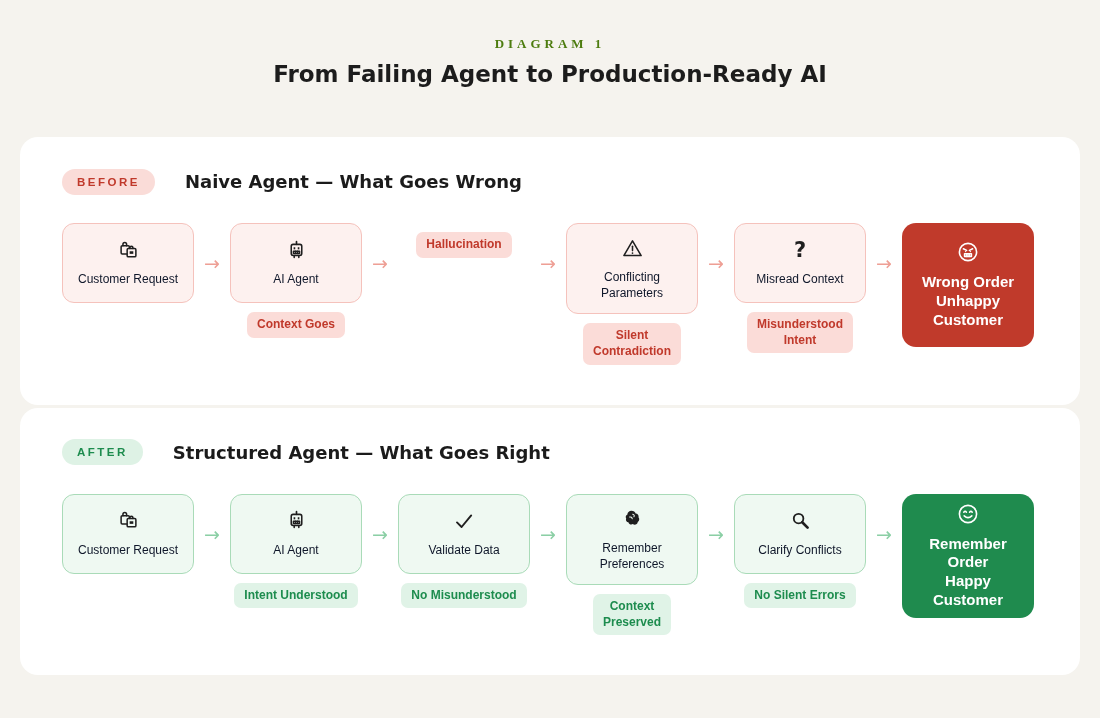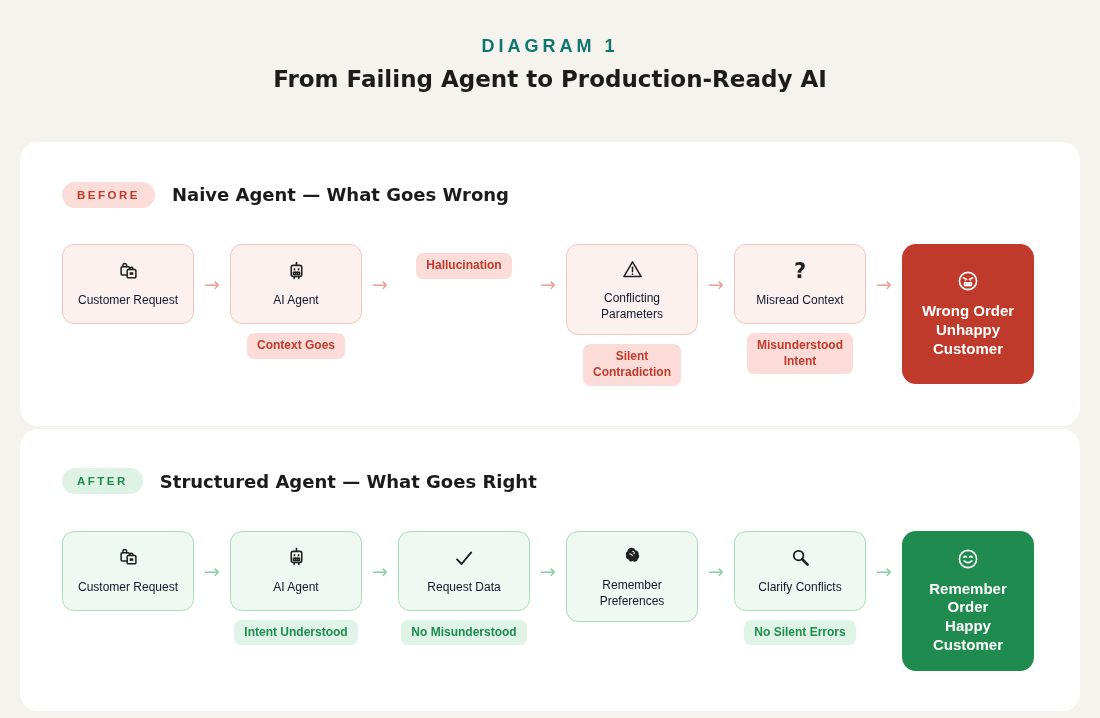--- a/index.html
+++ b/index.html
@@ -5,49 +5,49 @@
   * { box-sizing: border-box; }
   html,body { margin:0; padding:0; }
   body {
     width:1100px; height:718px; overflow:hidden;
     background:#f5f3ee;
     font-family:"Liberation Sans", sans-serif;
     color:#1f1f1f;
   }
   header { text-align:center; padding-top:36px; }
   .eyebrow {
-    font-family:Liberation Sans, sans-serif;
-    font-size:18px; font-weight:bold; letter-spacing:4px; color:#0f766e;
+    font-family:Liberation Serif, serif;
+    font-size:13px; font-weight:bold; letter-spacing:4px; color:#4d7c0f;
   }
   .page-title {
     font-family:"DejaVu Sans", sans-serif;
     font-size:23px; font-weight:bold; color:#1c1c1c;
     margin:9px 0 0 0;
   }
   .panel {
     background:#ffffff; border-radius:18px;
     margin:0 20px; padding:30px 42px 40px 42px;
   }
   .panel.first { margin-top:50px; }
   .panel + .panel { margin-top:3px; }
 
   .theme-red   { --card-bg:#fdf1ef; --card-border:#f5c2bc; --badge-bg:#fbdcd8;
                  --accent:#c0392b; --arrow:#ee9f95; --result-bg:#c03a2b; --pill-bg:#fadcd8; }
   .theme-green { --card-bg:#eff9f2; --card-border:#a9dbb8; --badge-bg:#e0f3e7;
                  --accent:#1d8c4e; --arrow:#8bcfa5; --result-bg:#1f8b4e; --pill-bg:#def2e5; }
 
-  .section-header { display:flex; align-items:center; gap:5px; }
+  .section-header { display:flex; align-items:center; gap:26px; }
   .section-badge {
     background:var(--pill-bg); color:var(--accent);
     font-size:11.5px; font-weight:bold; letter-spacing:2.5px;
     padding:7px 15px; border-radius:999px;
   }
   .section-heading {
     font-family:"DejaVu Sans", sans-serif;
-    font-size:18px; font-weight:bold; color:#1b1b1b; margin:12px;text-align:center;
+    font-size:18px; font-weight:bold; color:#1b1b1b; margin:4px;text-align:center;
   }
 
   .flow { display:flex; align-items:flex-start; margin-top:27px; }
   .step { width:132px; display:flex; flex-direction:column; align-items:center; }
   .card {
     width:132px; min-height:80px;
     background:var(--card-bg); border:1px solid var(--card-border);
     border-radius:12px;
     display:flex; flex-direction:column; align-items:center; justify-content:center;
     gap:9px; padding:12px 7px;
@@ -67,21 +67,21 @@
     font-size:12px; font-weight:bold; text-align:center;
     line-height:1.3; white-space:pre-line;
   }
   .arrow {
     width:36px; height:80px; flex:0 0 36px;
     display:flex; align-items:center; justify-content:center;
     color:var(--arrow); font-size:19px;
     font-family:"DejaVu Sans", sans-serif;
   }
   .result-card {
-    width:132px; height:140px; border-radius:14px;
+    width:132px; height:124px; border-radius:14px;
     background:var(--result-bg); color:#ffffff;
     display:flex; flex-direction:column; align-items:center; justify-content:center;
     gap:9px; padding:10px;
   }
   .result-text {
     font-size:15px; font-weight:bold; text-align:center;
     line-height:1.25; white-space:pre-line;
   }
 </style>
 </head>
@@ -225,36 +225,38 @@
         <div class="step-badge">Intent Understood</div>
       </div>
       <span class="arrow">→</span>
       <div class="step">
         <div class="card">
           <span class="icon">
             <svg width="24" height="24" viewBox="0 0 24 24" fill="none" stroke="currentColor" stroke-width="1.6" stroke-linecap="round" stroke-linejoin="round">
      <path d="M5 13.4 L9.6 18 L19.2 6.4" stroke-width="1.9"></path>
    </svg>
           </span>
-          <div class="card-label">Request Data</div>
+          <div class="card-label">Validate Data</div>
         </div>
         <div class="step-badge">No Misunderstood</div>
       </div>
       <span class="arrow">→</span>
       <div class="step">
         <div class="card">
           <span class="icon">
             <svg width="23" height="23" viewBox="0 0 24 24">
      <path fill="currentColor" d="M11 3.8c-2.6 0-4.4 1.8-4.3 4-1.7.6-2.3 2.6-1.3 4.1-.8 1.8.4 3.8 2.3 4 .5 2 3 3.1 4.6 1.9 2 1.4 4.9.3 5.2-2.2 1.7-1 2-3.4.8-4.8.6-2-1-4-3-4-.4-1.8-2.3-3-4.3-3z"></path>
      <path d="M12.2 7.5 c1.5.2 2 1.6 1.3 2.7 M9 10.5 c1.3-.4 2.6.4 2.7 1.8" fill="none" stroke="var(--card-bg,#fff)" stroke-width="1.1" stroke-linecap="round"></path>
    </svg>
           </span>
           <div class="card-label">Remember
 Preferences</div>
         </div>
+        <div class="step-badge">Context
+Preserved</div>
       </div>
       <span class="arrow">→</span>
       <div class="step">
         <div class="card">
           <span class="icon">
             <svg width="23" height="23" viewBox="0 0 24 24" fill="none" stroke="currentColor" stroke-width="1.6" stroke-linecap="round" stroke-linejoin="round">
      <circle cx="10" cy="10" r="5" stroke-width="1.9"></circle>
      <line x1="13.8" y1="13.8" x2="19.4" y2="19.4" stroke-width="2.8"></line>
    </svg>
           </span>

